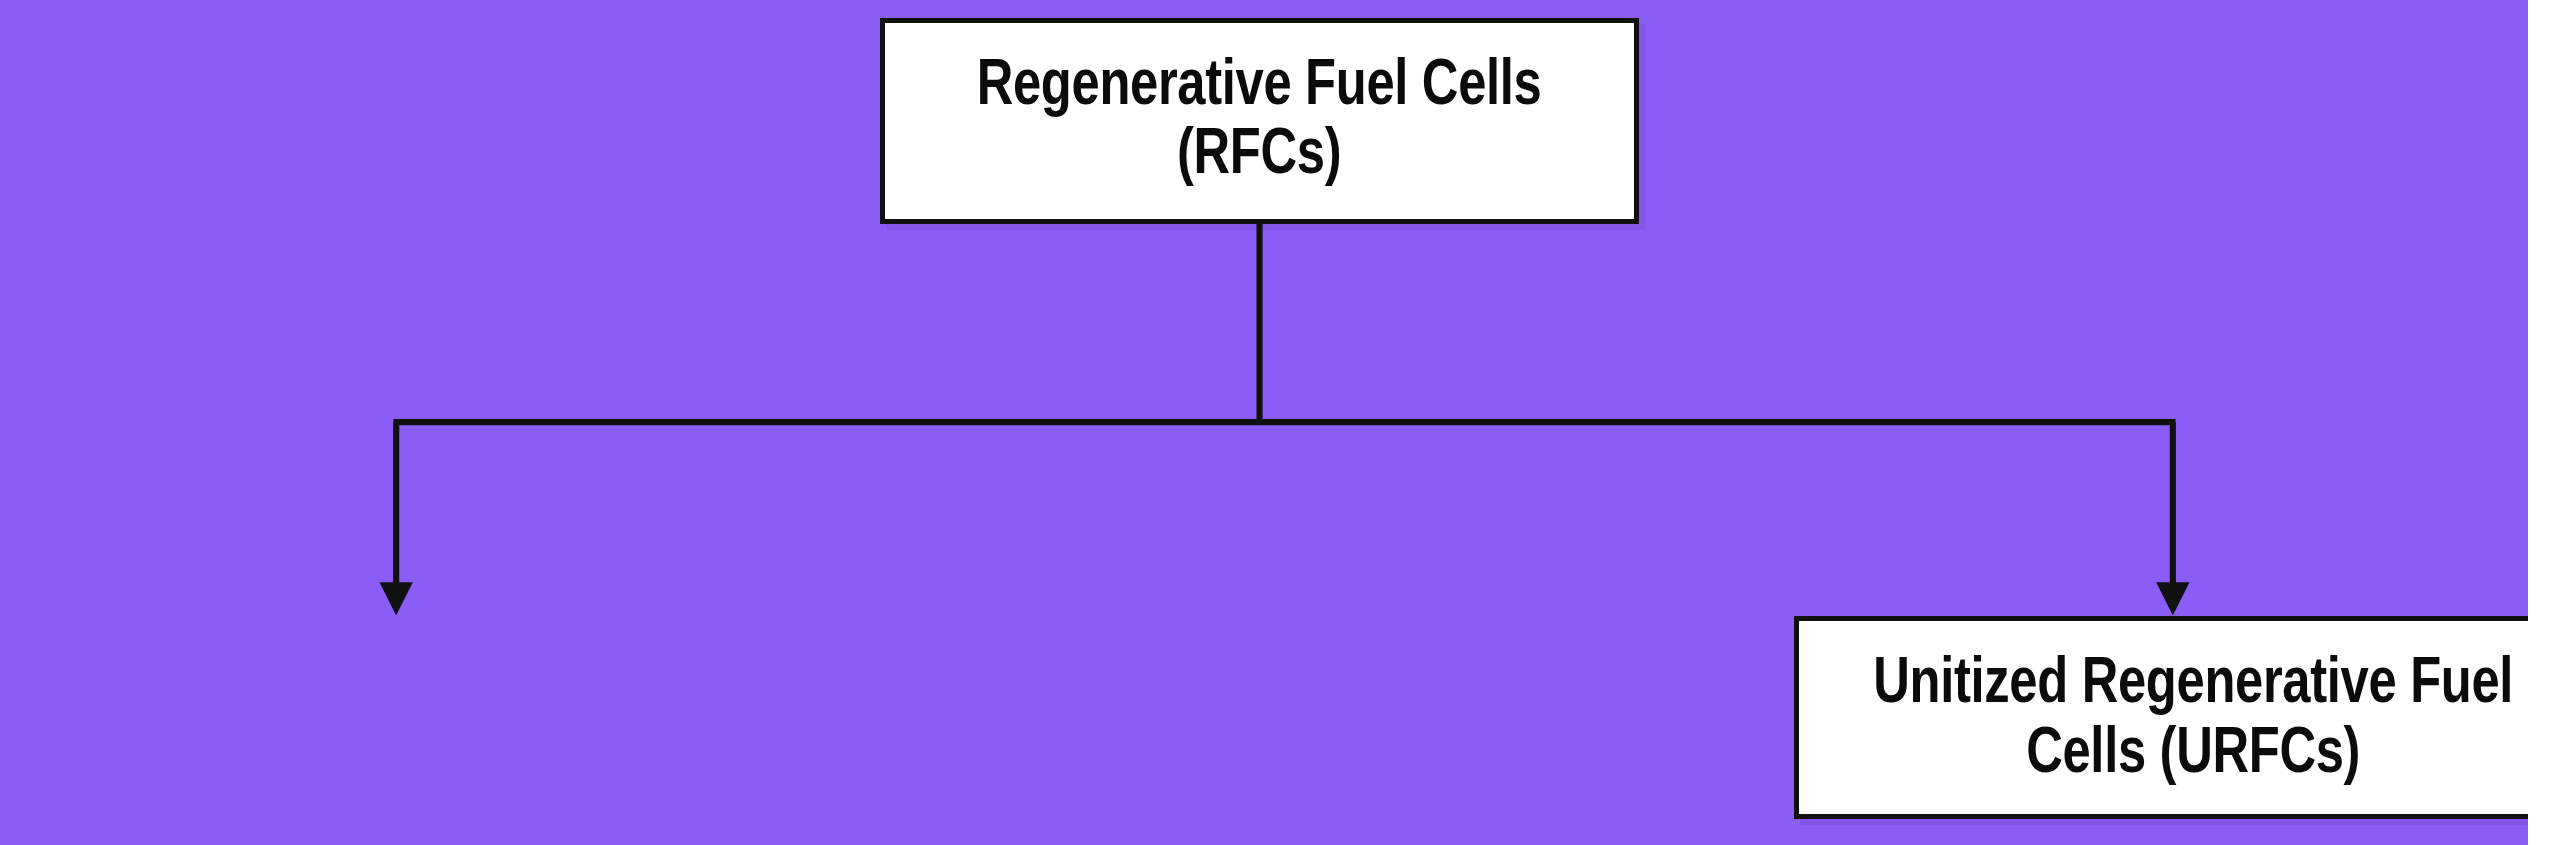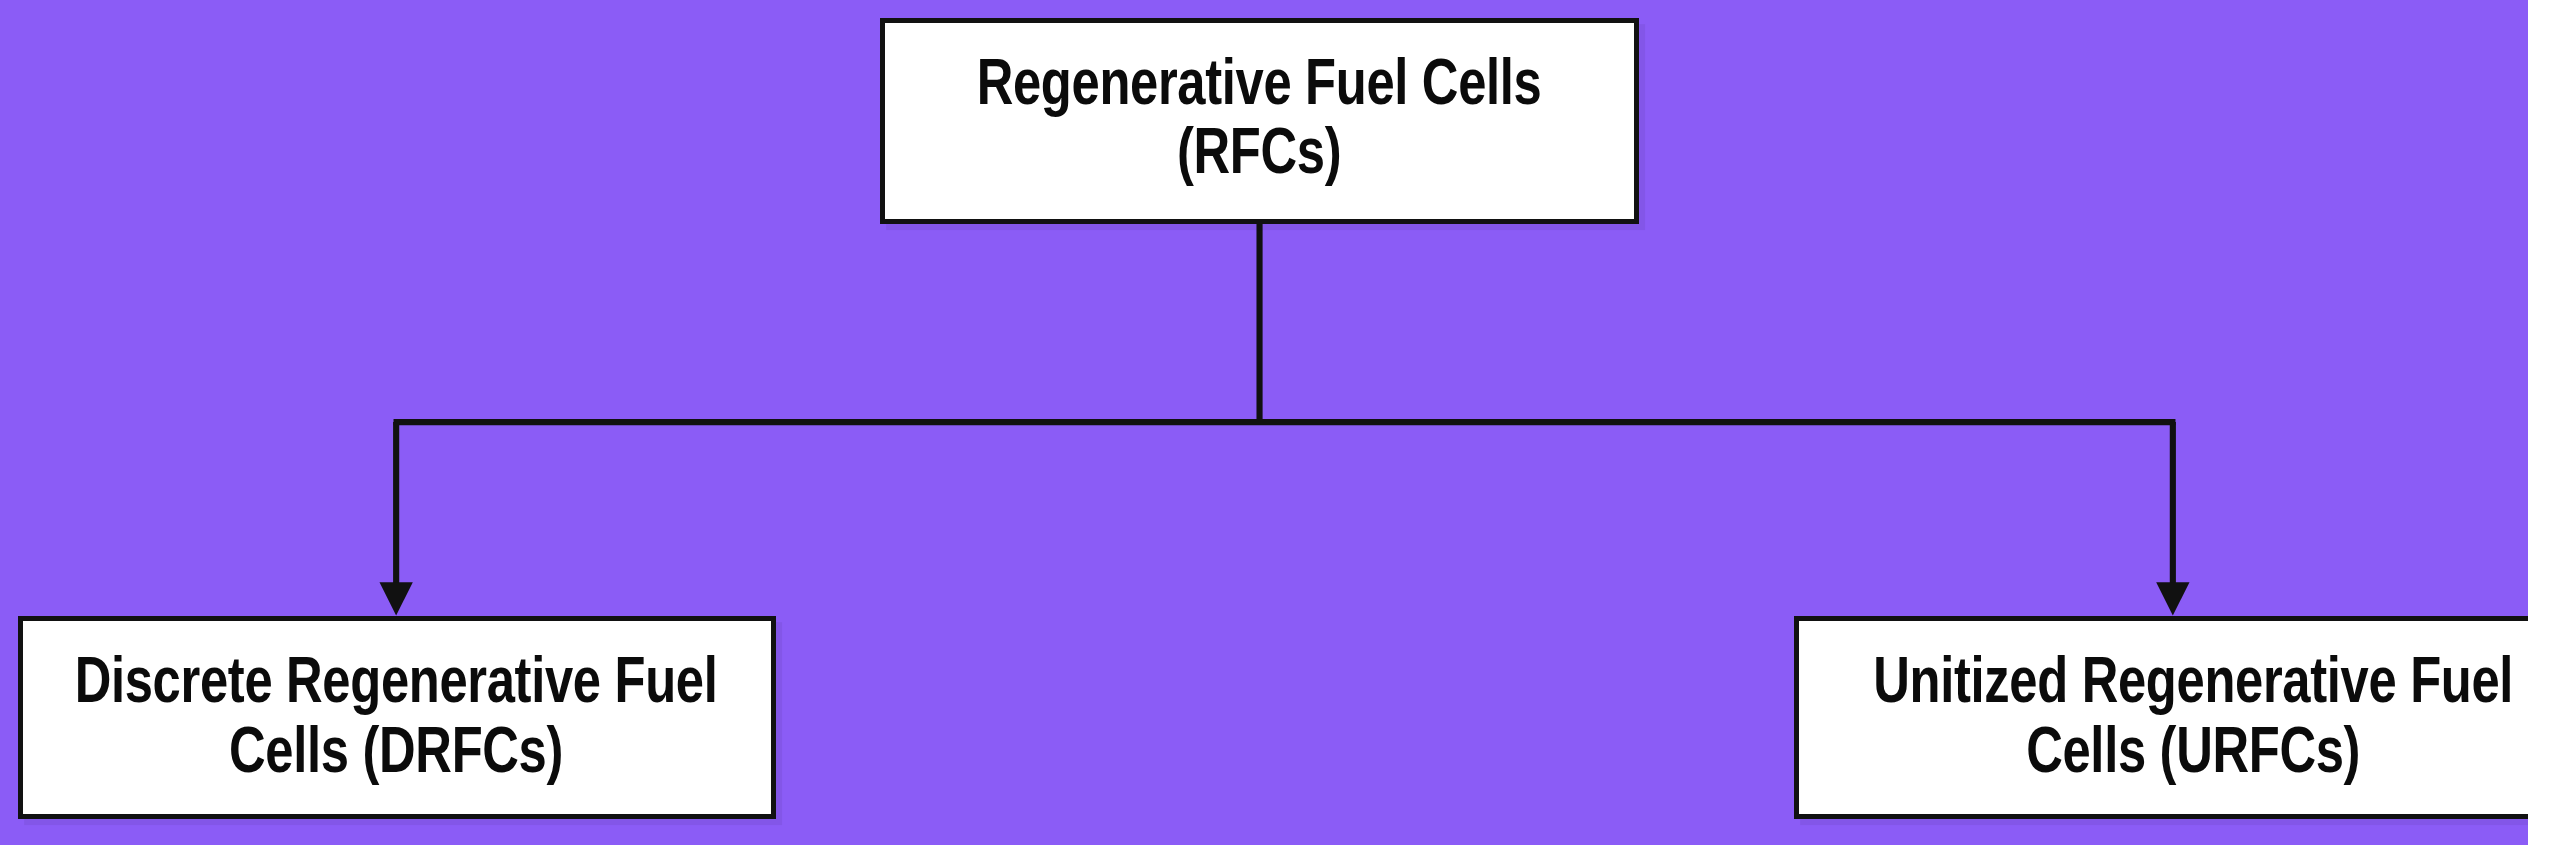--- a/index.html
+++ b/index.html
@@ -101,26 +101,20 @@
     <polygon points="2462,665 2500,665 2481,703" fill="#111111"></polygon>
   </svg>
 
   <div class="node-box" id="node-root">
     <div class="node-label">
       <span class="line">Regenerative Fuel Cells</span>
       <span class="line">(RFCs)</span>
     </div>
   </div>
 
-  <div class="node-box" id="node-drfc">
-    <div class="node-label">
-      <span class="line">Discrete Regenerative Fuel</span>
-      <span class="line">Cells (DRFCs)</span>
-    </div>
-  </div>
 
   <div class="node-box" id="node-urfc">
     <div class="node-label">
       <span class="line">Unitized Regenerative Fuel</span>
       <span class="line">Cells (URFCs)</span>
     </div>
   </div>
 
 </div>
 

